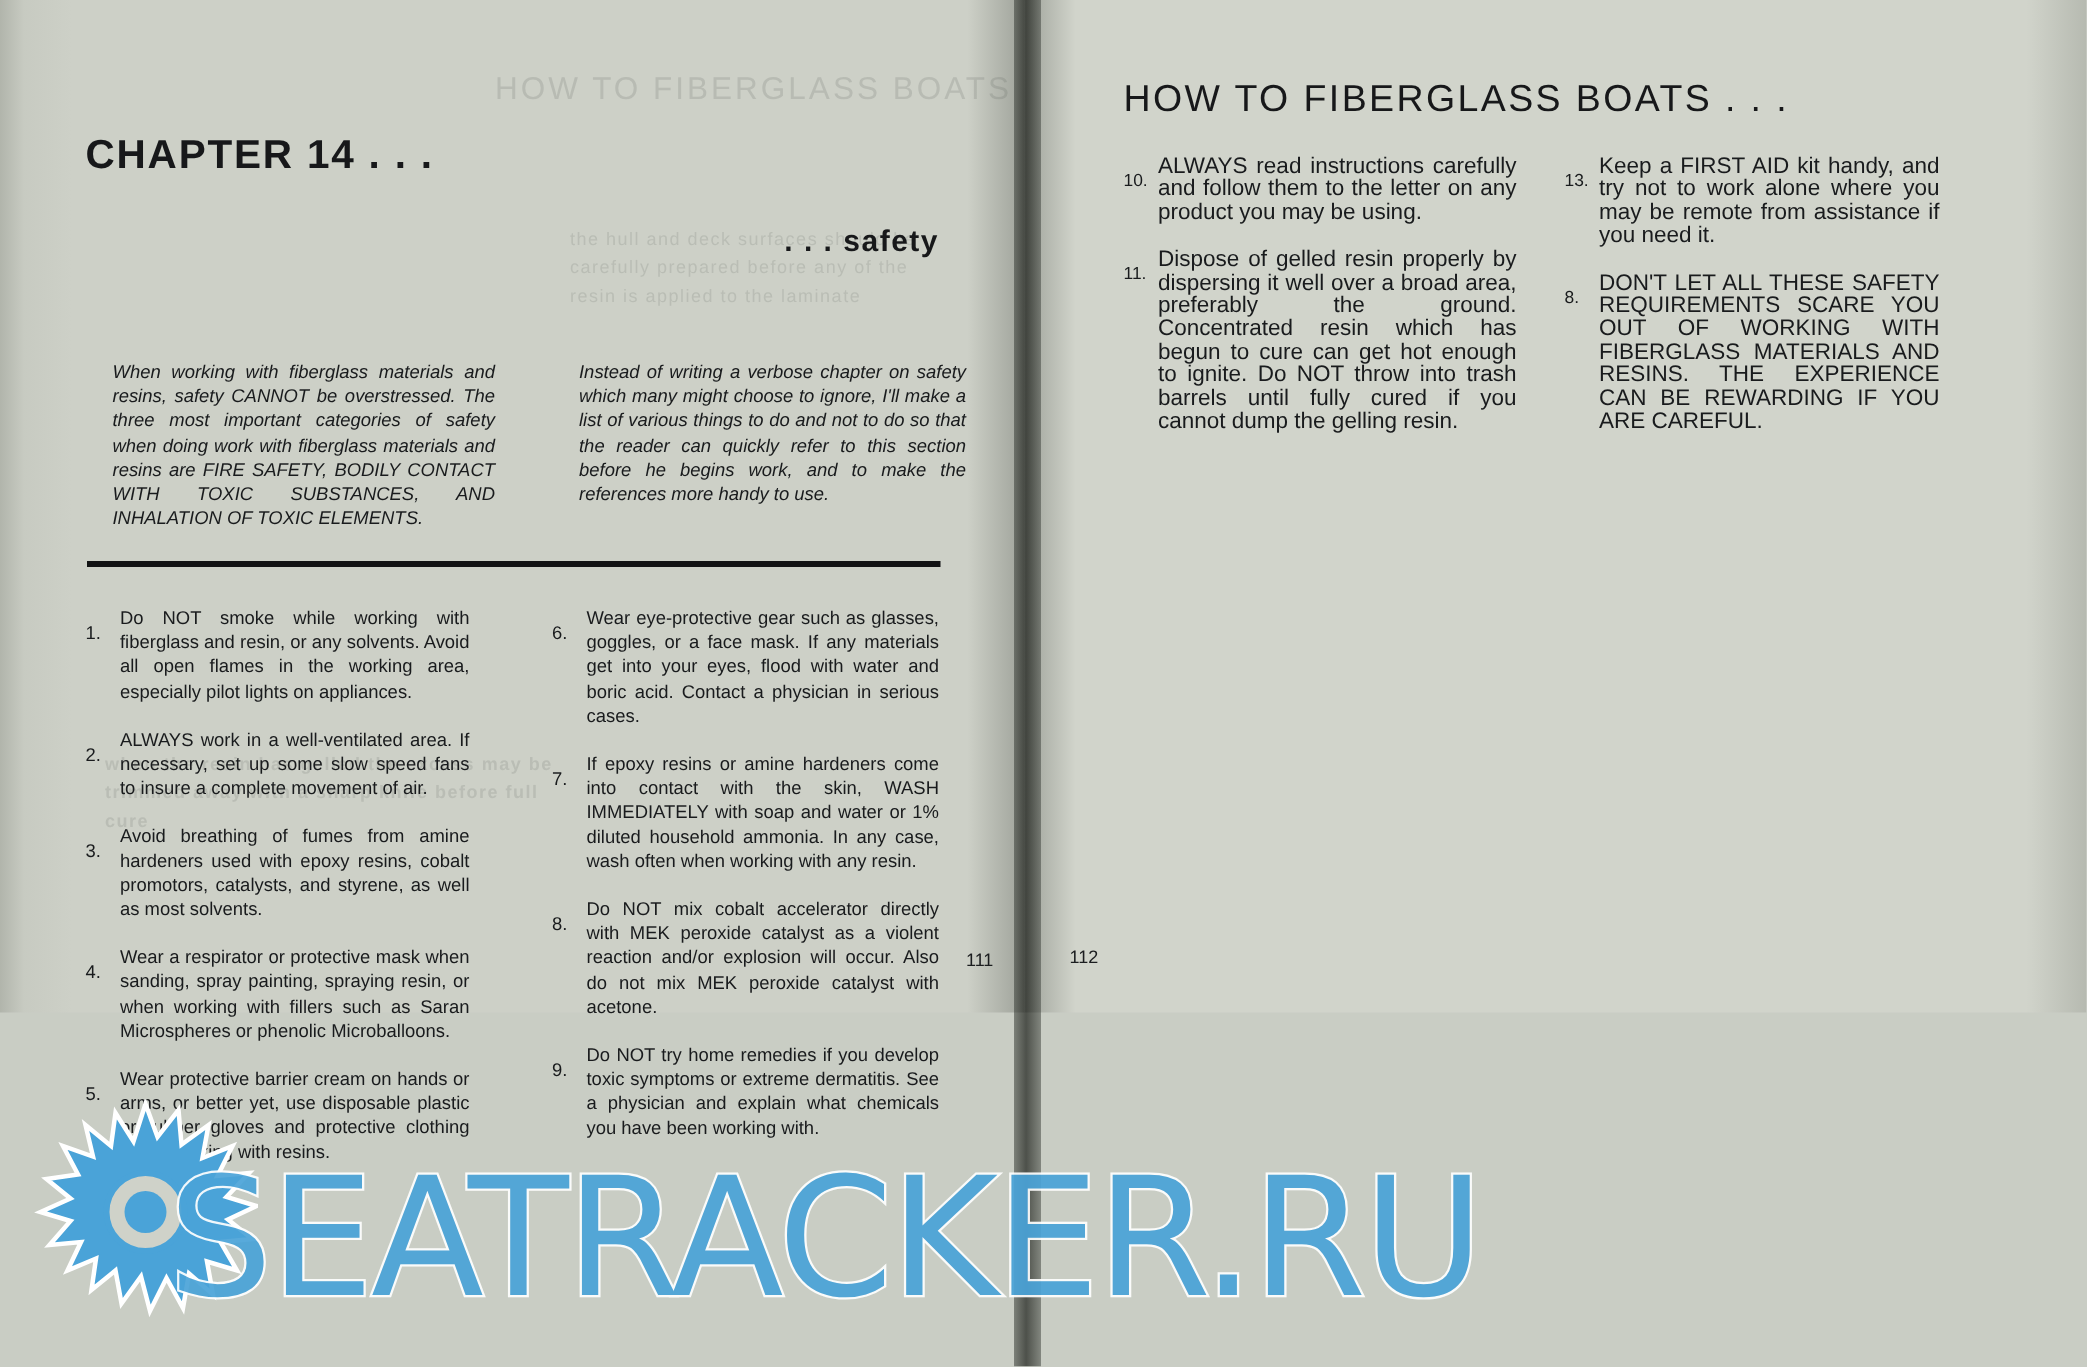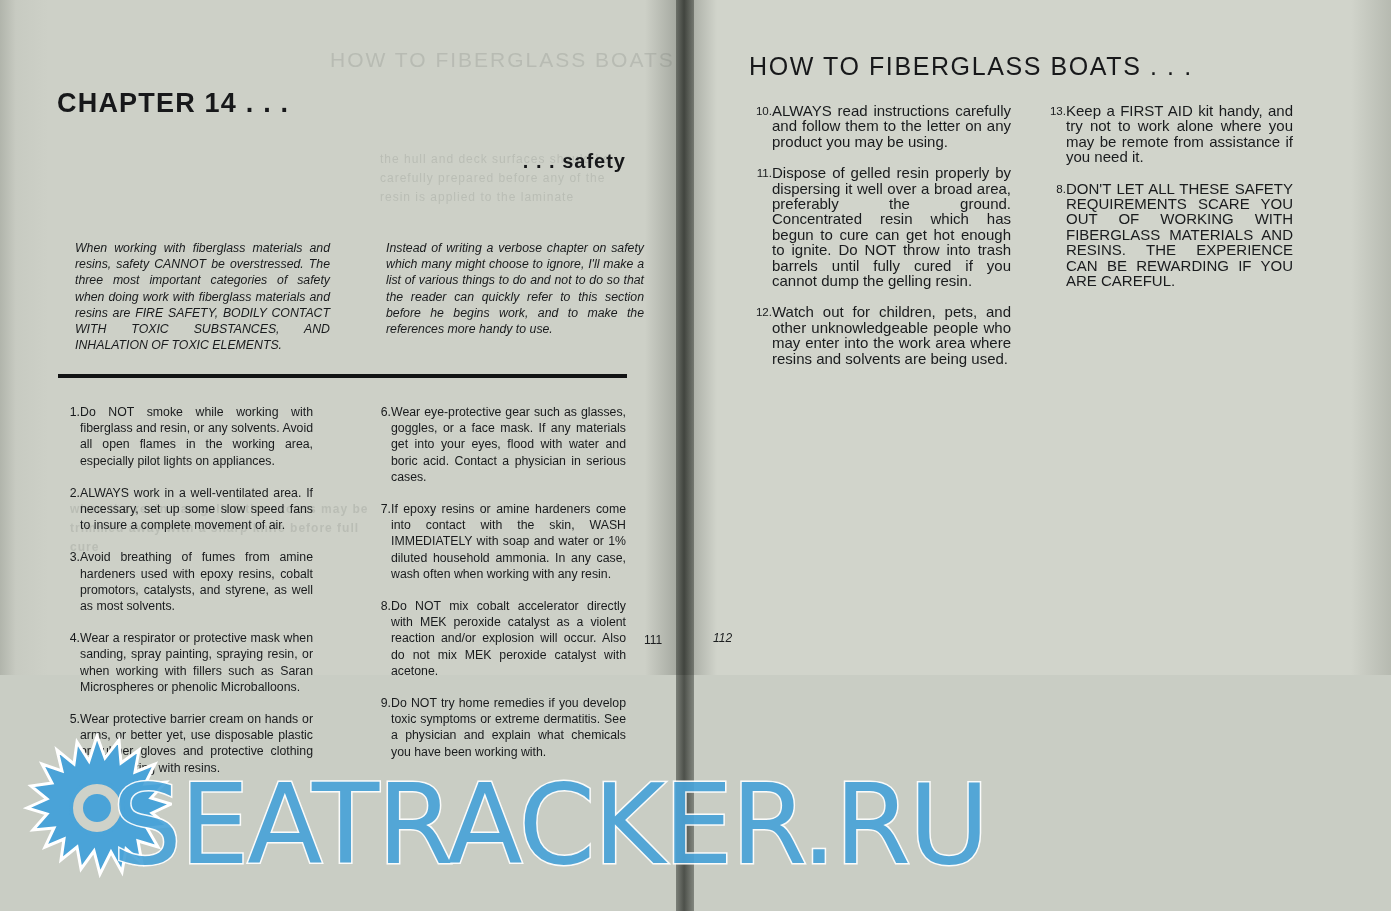--- a/index.html
+++ b/index.html
@@ -132,21 +132,22 @@
   .lc1 { top: 404px; left: 57px; width: 256px; }
   .lc2 { top: 404px; left: 368px; width: 258px; }
 
   .item {
     display: flex;
     margin-bottom: 16px;
   }
   .item .num {
     width: 23px;
     flex: 0 0 23px;
-    text-align: right;
+    text-align: left;
+    margin-top: 10px;
   }
   .item .txt {
     flex: 1 1 auto;
     text-align: justify;
   }
 
   h2.right-title {
     position: absolute;
     top: 52px;
     left: 66px;
@@ -161,21 +162,21 @@
   .rc1 .item .txt, .rc2 .item .txt { font-size: 15px; line-height: 15.4px; }
   .rc1 .item .num, .rc2 .item .num { font-size: 11.6px; line-height: 15.4px; }
 
   .folio {
     position: absolute;
     bottom: 28px;
     font-size: 12px;
     color: #1b1d1f;
   }
   .folio-left { left: 644px; }
-  .folio-right { left: 722px; bottom: 30px; font-style: italic; }
+  .folio-right { left: 722px; bottom: 30px; }
 
   
   .watermark {
     position: absolute;
     left: 0;
     bottom: 0;
     width: 1391px;
     height: 260px;
     pointer-events: none;
     z-index: 6;
@@ -270,24 +271,20 @@
 
     <div class="list-col rc1">
       <div class="item">
         <span class="num">10.</span>
         <span class="txt">ALWAYS read instructions carefully and follow them to the letter on any product you may be using.</span>
       </div>
       <div class="item">
         <span class="num">11.</span>
         <span class="txt">Dispose of gelled resin properly by dispersing it well over a broad area, preferably the ground. Concentrated resin which has begun to cure can get hot enough to ignite. Do NOT throw into trash barrels until fully cured if you cannot dump the gelling resin.</span>
       </div>
-      <div class="item">
-        <span class="num">12.</span>
-        <span class="txt">Watch out for children, pets, and other unknowledgeable people who may enter into the work area where resins and solvents are being used.</span>
-      </div>
     </div>
 
     <div class="list-col rc2">
       <div class="item">
         <span class="num">13.</span>
         <span class="txt">Keep a FIRST AID kit handy, and try not to work alone where you may be remote from assistance if you need it.</span>
       </div>
       <div class="item">
         <span class="num">8.</span>
         <span class="txt">DON'T LET ALL THESE SAFETY REQUIREMENTS SCARE YOU OUT OF WORKING WITH FIBERGLASS MATERIALS AND RESINS. THE EXPERIENCE CAN BE REWARDING IF YOU ARE CAREFUL.</span>

